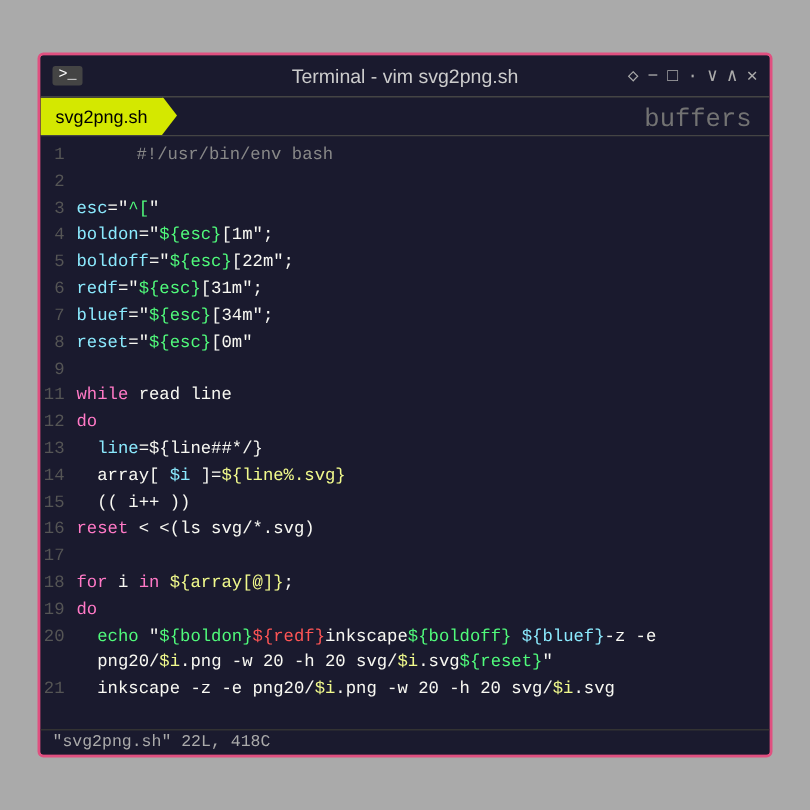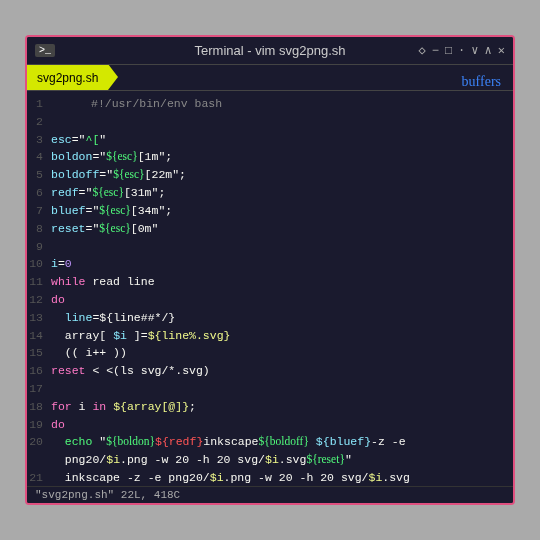--- a/index.html
+++ b/index.html
@@ -80,23 +80,23 @@
     }
     .tab-triangle {
       width: 0;
       height: 0;
       border-top: 13px solid transparent;
       border-bottom: 13px solid transparent;
       border-left: 10px solid #d4e800;
     }
     .tab-spacer { flex: 1; }
     .buffers-label {
-      color: #3b82f6;
-      font-size: 14px;
-      font-family: Liberation Serif, serif;
+      color: #737373;
+      font-size: 17px;
+      font-family: Liberation Mono, monospace;
       padding: 0 12px;
     }
     .editor {
       flex: 1;
       background: #1a1a2e;
       overflow: hidden;
       padding: 4px 0;
       font-size: 11.5px;
       line-height: 1.55;
       color: #ccc;
@@ -117,21 +117,21 @@
 
     
     .kw { color: #ff79c6; }
     .var { color: #8be9fd; } 
     .cmd { color: #50fa7b; } 
     .shebang { color: #888; margin-left: 40px; }
     .num { color: #bd93f9; }
     .esc-color { color: #50fa7b; }
     .red { color: #ff5555; }
     .yellow { color: #f1fa8c; margin-top: 28px; }
-    .green { color: #50fa7b; font-family: Liberation Serif, serif; }
+    .green { color: #50fa7b; }
     .cyan { color: #8be9fd; }
     .plain { color: #f8f8f2; }
     .statusbar {
       background: #1a1a2e;
       color: #aaa;
       font-size: 11px;
       font-family: 'Courier New', monospace;
       padding: 2px 8px;
       border-top: 1px solid #333;
       flex-shrink: 0;
@@ -169,21 +169,20 @@
   <div class="editor">
     <div class="line"><span class="ln">1</span><span class="code"><span class="shebang">#!/usr/bin/env bash</span></span></div>
     <div class="line"><span class="ln">2</span><span class="code"></span></div>
     <div class="line"><span class="ln">3</span><span class="code"><span class="var">esc</span><span class="plain">="</span><span class="esc-color">^[</span><span class="plain">"</span></span></div>
     <div class="line"><span class="ln">4</span><span class="code"><span class="var">boldon</span><span class="plain">="</span><span class="green">${esc}</span><span class="plain">[1m";</span></span></div>
     <div class="line"><span class="ln">5</span><span class="code"><span class="var">boldoff</span><span class="plain">="</span><span class="green">${esc}</span><span class="plain">[22m";</span></span></div>
     <div class="line"><span class="ln">6</span><span class="code"><span class="var">redf</span><span class="plain">="</span><span class="green">${esc}</span><span class="plain">[31m";</span></span></div>
     <div class="line"><span class="ln">7</span><span class="code"><span class="var">bluef</span><span class="plain">="</span><span class="green">${esc}</span><span class="plain">[34m";</span></span></div>
     <div class="line"><span class="ln">8</span><span class="code"><span class="var">reset</span><span class="plain">="</span><span class="green">${esc}</span><span class="plain">[0m"</span></span></div>
     <div class="line"><span class="ln">9</span><span class="code"></span></div>
-    <div class="line"><span class="ln">10</span><span class="code"><span class="var">i</span><span class="plain">=</span><span class="num">0</span></span></div>
     <div class="line"><span class="ln">11</span><span class="code"><span class="kw">while</span><span class="plain"> read line</span></span></div>
     <div class="line"><span class="ln">12</span><span class="code"><span class="kw">do</span></span></div>
     <div class="line"><span class="ln">13</span><span class="code">  <span class="var">line</span><span class="plain">=${line##*/}</span></span></div>
     <div class="line"><span class="ln">14</span><span class="code">  <span class="plain">array[ </span><span class="var">$i</span><span class="plain"> ]=</span><span class="yellow">${line%.svg}</span></span></div>
     <div class="line"><span class="ln">15</span><span class="code">  <span class="plain">(( i++ ))</span></span></div>
     <div class="line"><span class="ln">16</span><span class="code"><span class="kw">reset</span><span class="plain"> &lt; &lt;(ls svg/*.svg)</span></span></div>
     <div class="line"><span class="ln">17</span><span class="code"></span></div>
     <div class="line"><span class="ln">18</span><span class="code"><span class="kw">for</span><span class="plain"> i </span><span class="kw">in</span><span class="plain"> </span><span class="yellow">${array[@]}</span><span class="plain">;</span></span></div>
     <div class="line"><span class="ln">19</span><span class="code"><span class="kw">do</span></span></div>
     <div class="line"><span class="ln">20</span><span class="code">  <span class="cmd">echo</span><span class="plain"> "</span><span class="green">${boldon}</span><span class="red">${redf}</span><span class="plain">inkscape</span><span class="green">${boldoff}</span><span class="plain"> </span><span class="cyan">${bluef}</span><span class="plain">-z -e</span></span></div>

